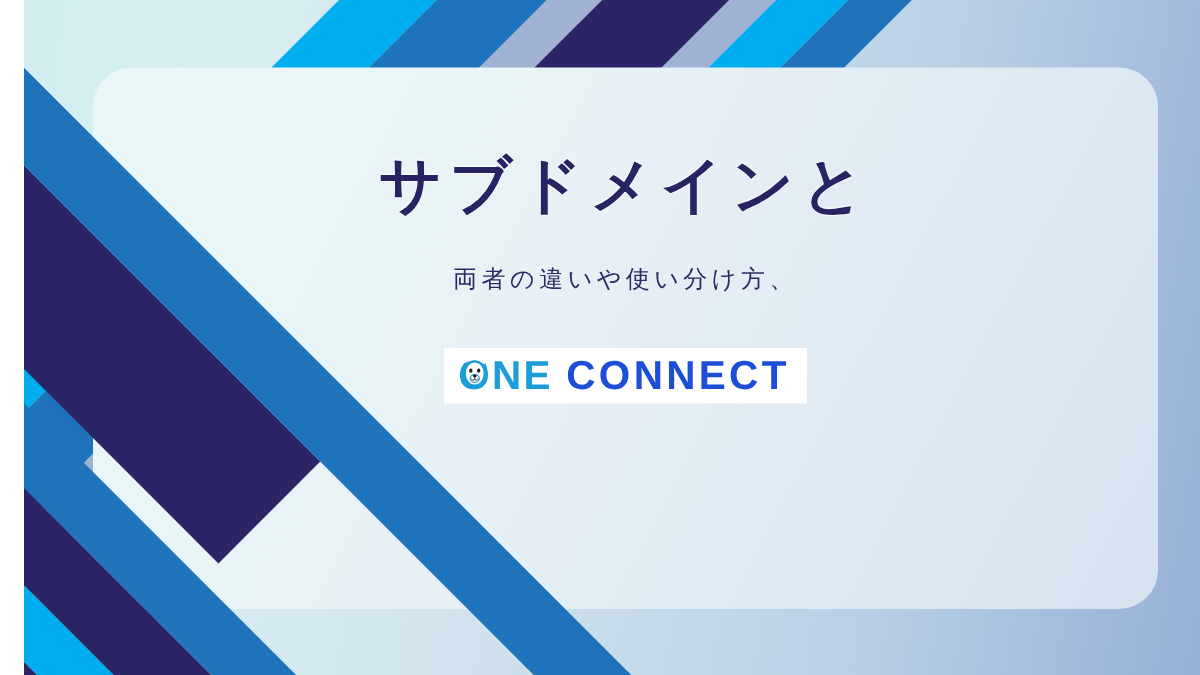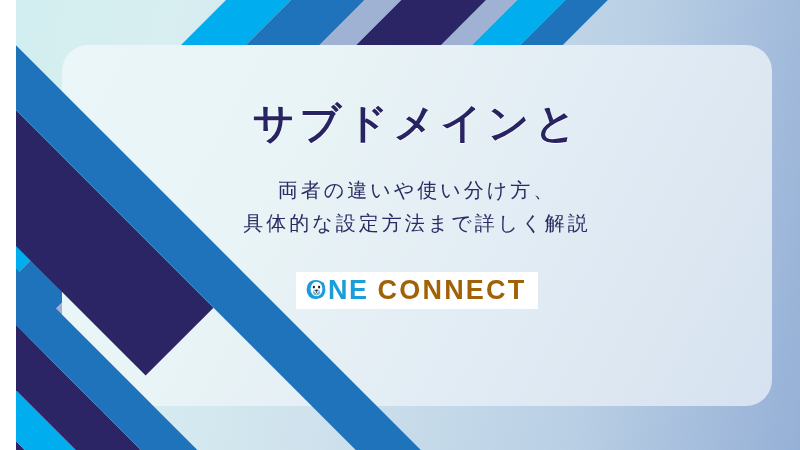--- a/index.html
+++ b/index.html
@@ -85,21 +85,21 @@
     font-size: 41px;
     line-height: 1.38;
     letter-spacing: 5px;
     text-shadow: 0 1px 0 rgba(255,255,255,0.85), 0 -1px 0 rgba(255,255,255,0.5);
     white-space: nowrap;
   }
   #title .line { display: block; }
   #subtitle {
     text-align: center;
     color: #2c2a63;
-    font-size: 20px;
+    font-size: 16px;
     line-height: 1.65;
     letter-spacing: 3px;
     margin-top: 22px;
     white-space: nowrap;
   }
   #subtitle .line { display: block; }
 
   
   #logo {
     margin-top: 32px;
@@ -123,21 +123,21 @@
     line-height: 1;
   }
   #dog-icon {
     position: absolute;
     left: 1px;
     top: 2px;
     width: 19px;
     height: 20px;
   }
   #logo-connect {
-    color: #a16207;
+    color: #1d4ed8;
     font-weight: bold;
     font-size: 27px;
     letter-spacing: 2.2px;
     line-height: 1;
   }
 </style>
 </head>
 <body>
 
 <div id="banner">
@@ -165,21 +165,20 @@
   </div>
 
   <div id="content">
 
     <div id="title">
       <span class="line">サブドメインと</span>
     </div>
 
     <div id="subtitle">
       <span class="line">両者の違いや使い分け方、</span>
-      <span class="line">具体的な設定方法まで詳しく解説</span>
     </div>
 
     <div id="logo">
       <div id="logo-mark">
         <span id="logo-one">ONE</span>
         <svg id="dog-icon" viewBox="0 0 40 42" aria-hidden="true">
 
           <path d="M5 6 C2 14 3 22 6 26 L12 16 Z" fill="#1b9dd9"></path>
           <path d="M35 6 C38 14 37 22 34 26 L28 16 Z" fill="#1b9dd9"></path>
 

